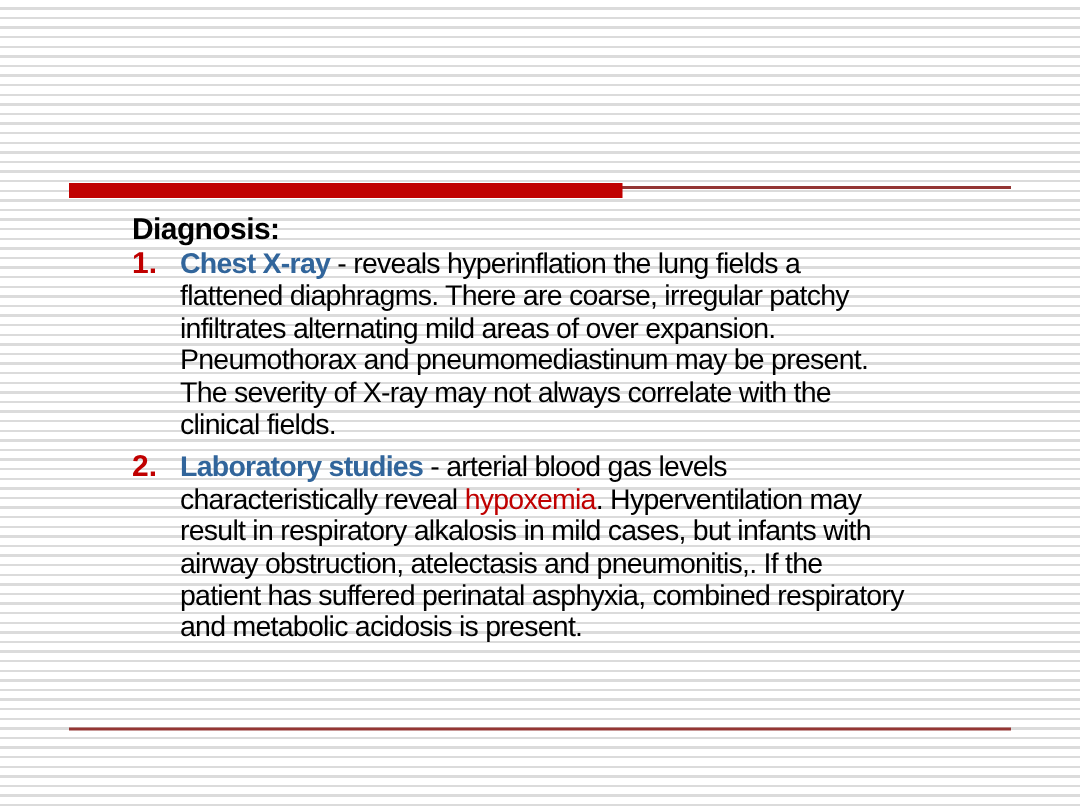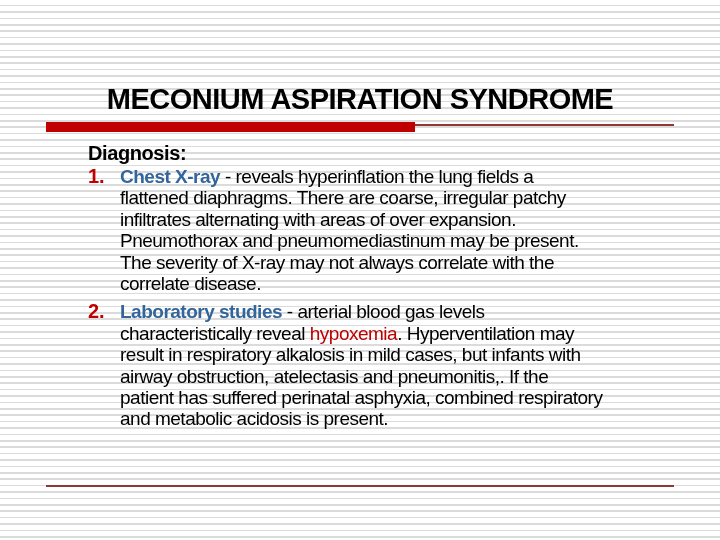--- a/index.html
+++ b/index.html
@@ -54,33 +54,32 @@
   .seg-red{color:var(--red,#c00000);margin-top:12px;}
   .footer-rule{
     position:absolute;left:46px;top:485px;width:628px;height:2px;
     background:var(--maroon,#943634);
   }
 </style>
 </head>
 <body>
 
 <div class="slide" style="--red: #c00000; --blue: #31659b; --maroon: #943634; --stripe: #dbdbdb;">
-  <h1 class="title">MECONIUM ASPIRATION SYNDROME</h1>
   <div class="rule-line"></div>
   <div class="rule-bar"></div>
   <div class="heading">Diagnosis:</div>
   <ol class="list" id="diagnosis-list">
       <li class="item">
         <span class="num">1.</span>
         <div class="line"><span class="seg-term">Chest X-ray</span><span class="seg-plain"> - reveals hyperinflation the lung fields a</span></div>
         <div class="line"><span class="seg-plain">flattened diaphragms. There are coarse, irregular patchy</span></div>
-        <div class="line"><span class="seg-plain">infiltrates alternating with areas of over expansion.</span></div>
+        <div class="line"><span class="seg-plain">infiltrates alternating mild areas of over expansion.</span></div>
         <div class="line"><span class="seg-plain">Pneumothorax and pneumomediastinum may be present.</span></div>
         <div class="line"><span class="seg-plain">The severity of X-ray may not always correlate with the</span></div>
-        <div class="line"><span class="seg-plain">correlate disease.</span></div>
+        <div class="line"><span class="seg-plain">clinical fields.</span></div>
       </li>
       <li class="item">
         <span class="num">2.</span>
         <div class="line"><span class="seg-term">Laboratory studies</span><span class="seg-plain"> - arterial blood gas levels</span></div>
         <div class="line"><span class="seg-plain">characteristically reveal </span><span class="seg-red">hypoxemia</span><span class="seg-plain">. Hyperventilation may</span></div>
         <div class="line"><span class="seg-plain">result in respiratory alkalosis in mild cases, but infants with</span></div>
         <div class="line"><span class="seg-plain">airway obstruction, atelectasis and pneumonitis,. If the</span></div>
         <div class="line"><span class="seg-plain">patient has suffered perinatal asphyxia, combined respiratory</span></div>
         <div class="line"><span class="seg-plain">and metabolic acidosis is present.</span></div>
       </li>

